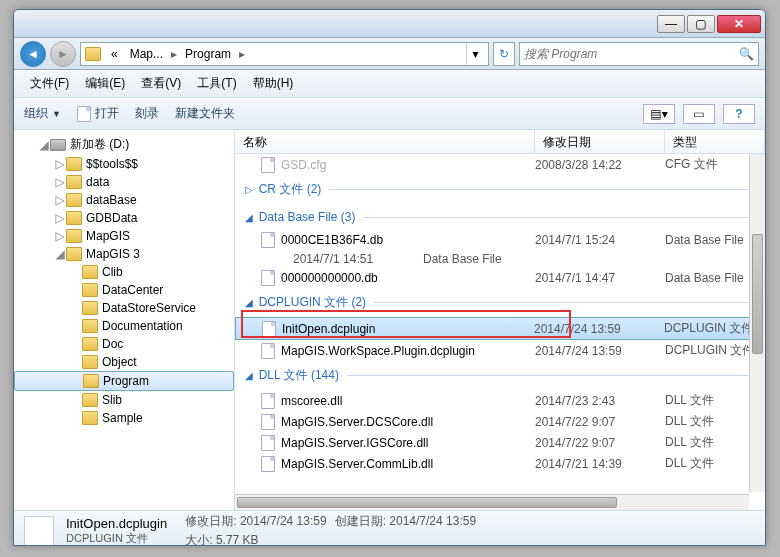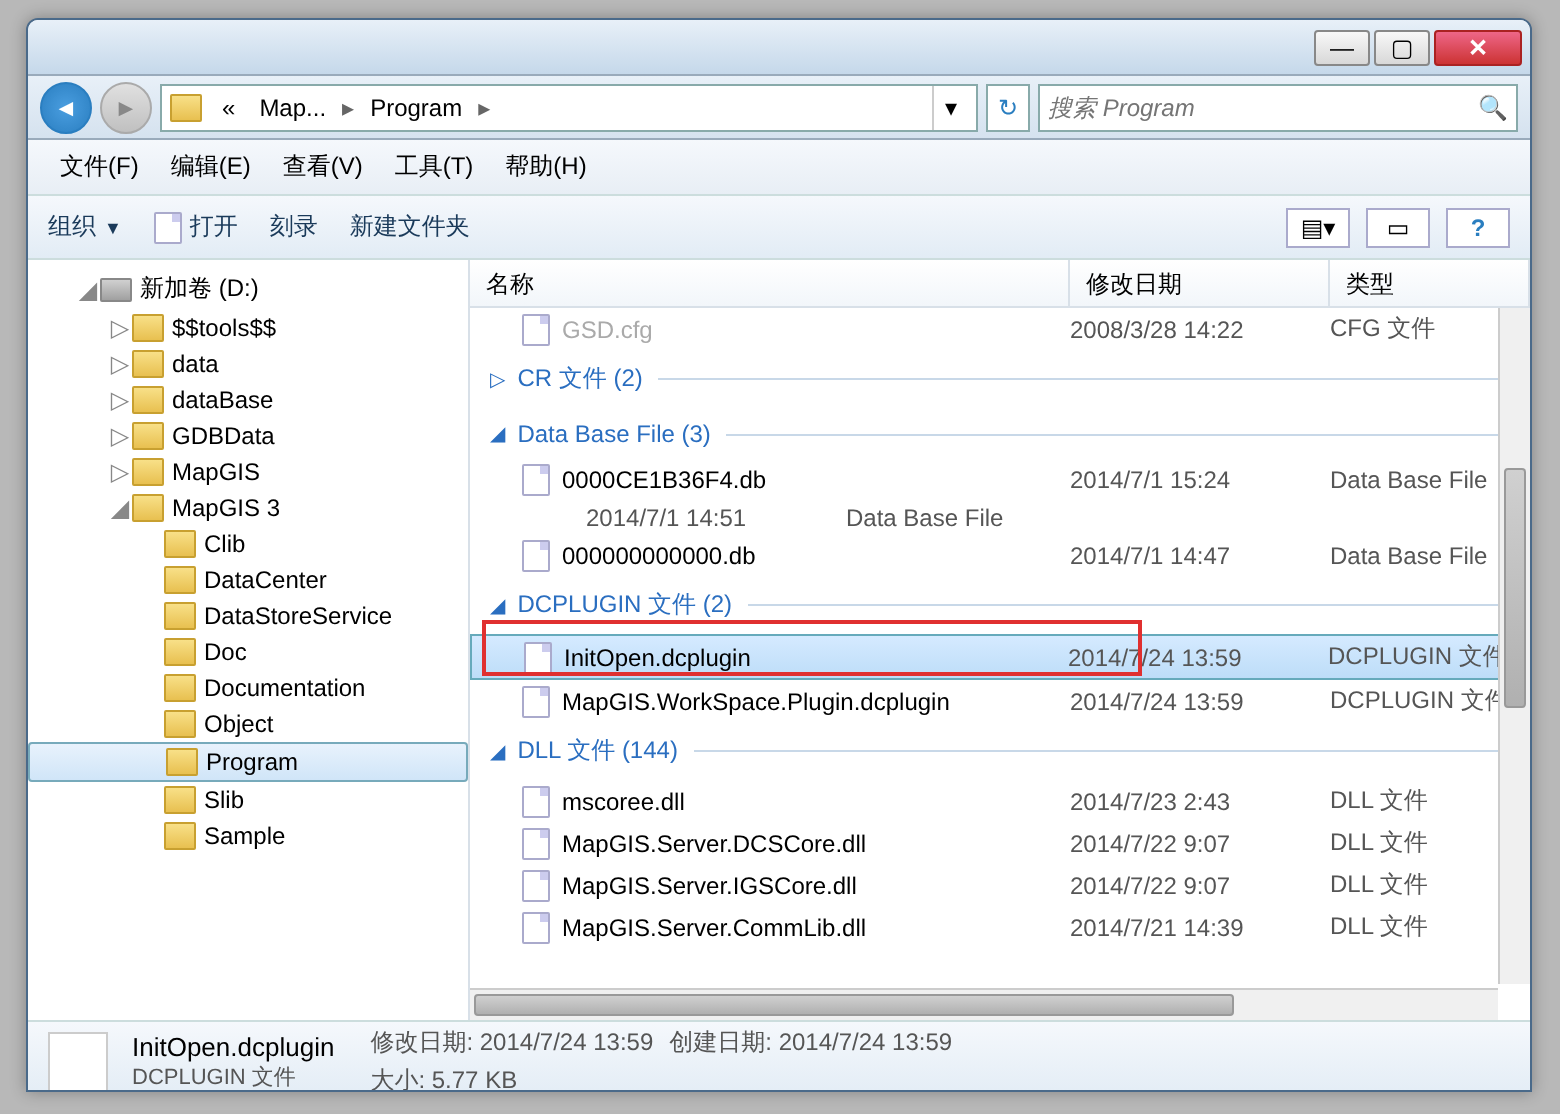--- a/index.html
+++ b/index.html
@@ -178,27 +178,27 @@
         <div class="tree-item">
           <span class="tree-indent" style="width:56px"></span>
           <span class="expander"></span>
           <span class="folder-icon"></span>
           <span>DataStoreService</span>
         </div>
         <div class="tree-item">
           <span class="tree-indent" style="width:56px"></span>
           <span class="expander"></span>
           <span class="folder-icon"></span>
+          <span>Documentation</span>
+        </div>
+        <div class="tree-item">
+          <span class="tree-indent" style="width:56px"></span>
+          <span class="expander"></span>
+          <span class="folder-icon"></span>
           <span>Doc</span>
-        </div>
-        <div class="tree-item">
-          <span class="tree-indent" style="width:56px"></span>
-          <span class="expander"></span>
-          <span class="folder-icon"></span>
-          <span>Documentation</span>
         </div>
         <div class="tree-item">
           <span class="tree-indent" style="width:56px"></span>
           <span class="expander"></span>
           <span class="folder-icon"></span>
           <span>Object</span>
         </div>
         <div class="tree-item selected">
           <span class="tree-indent" style="width:56px"></span>
           <span class="expander"></span>

